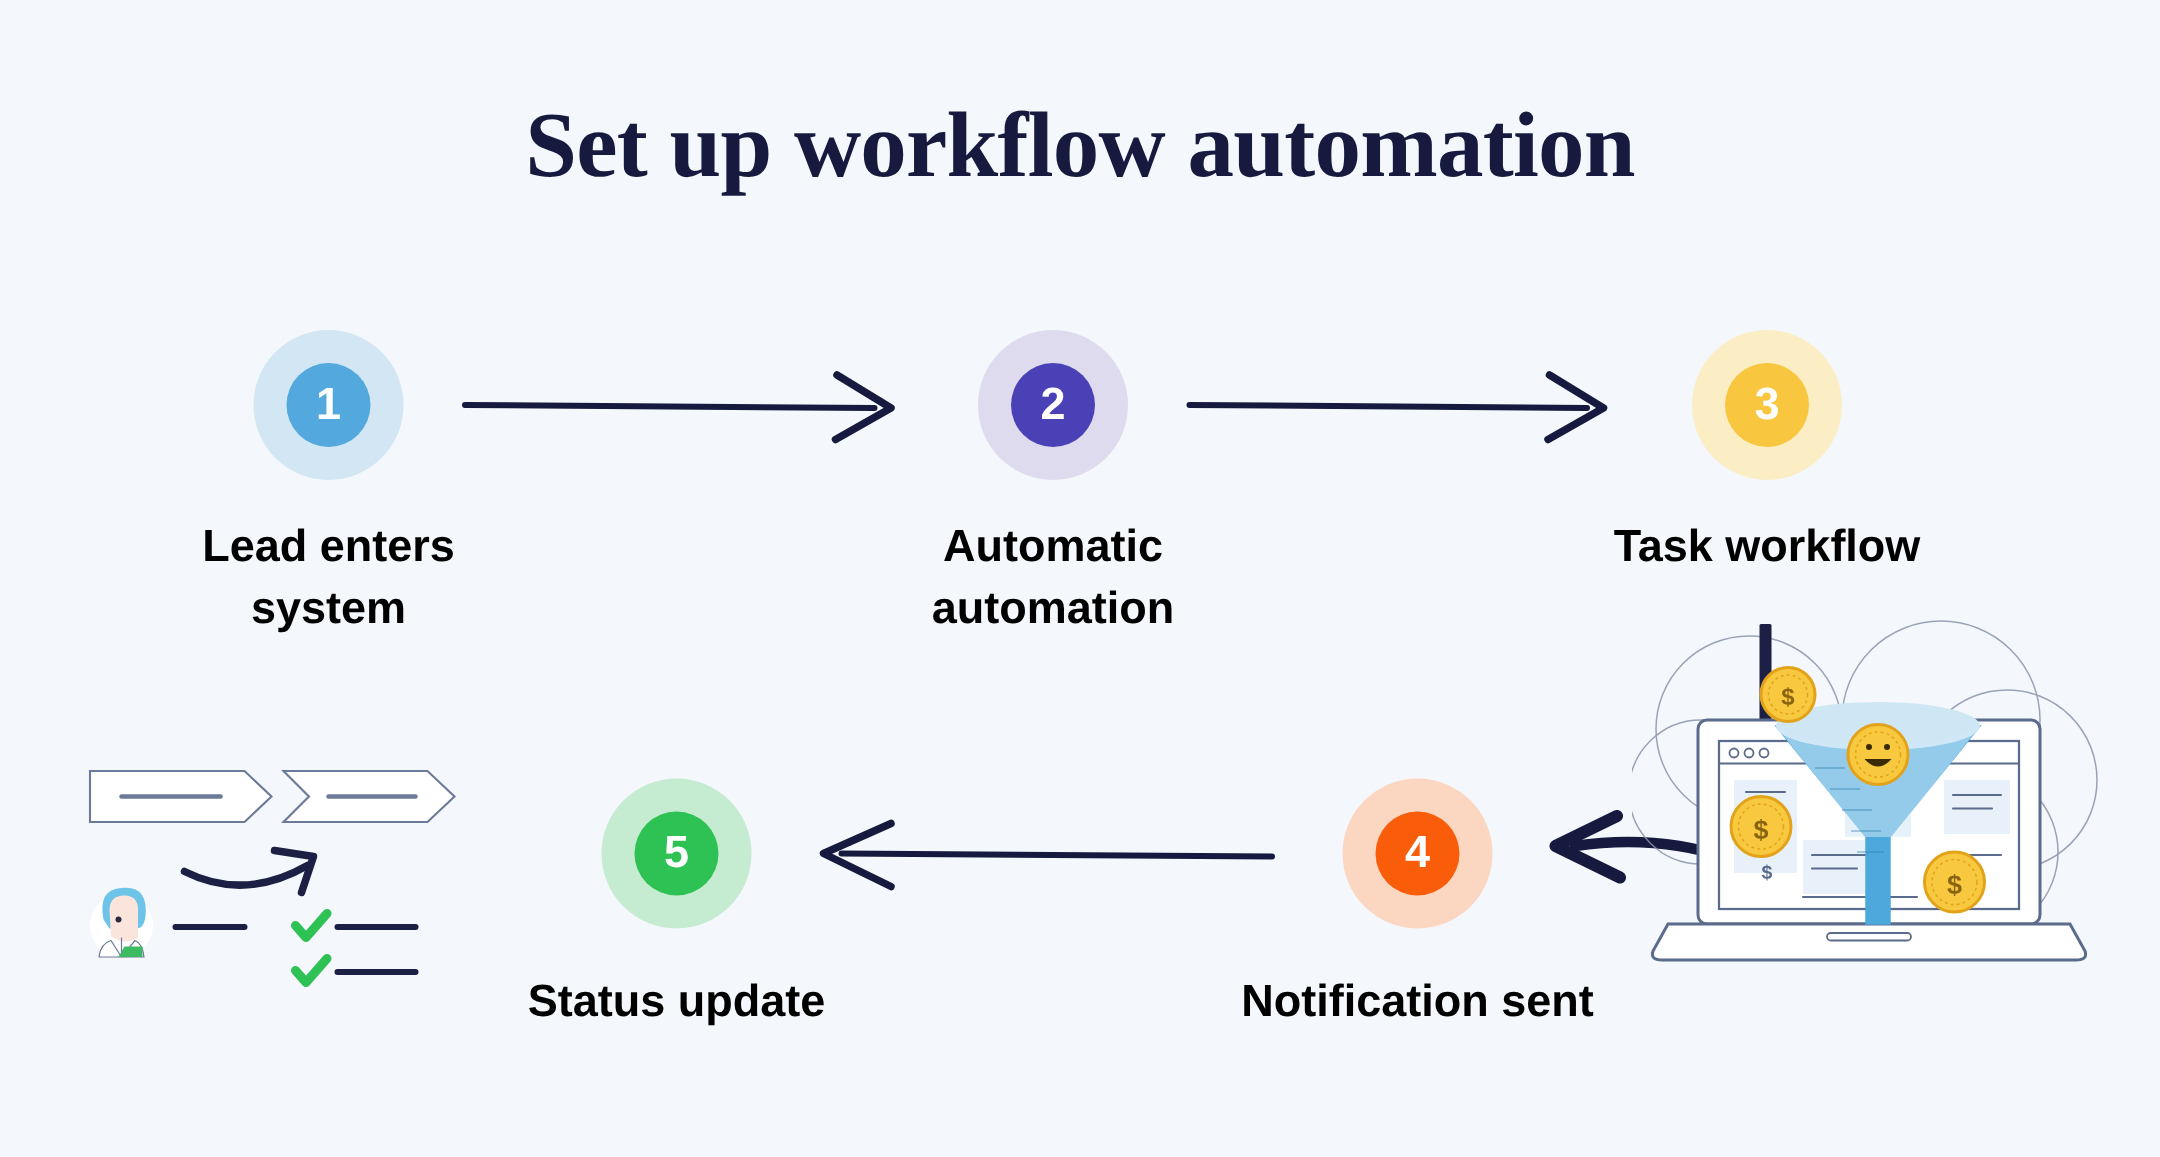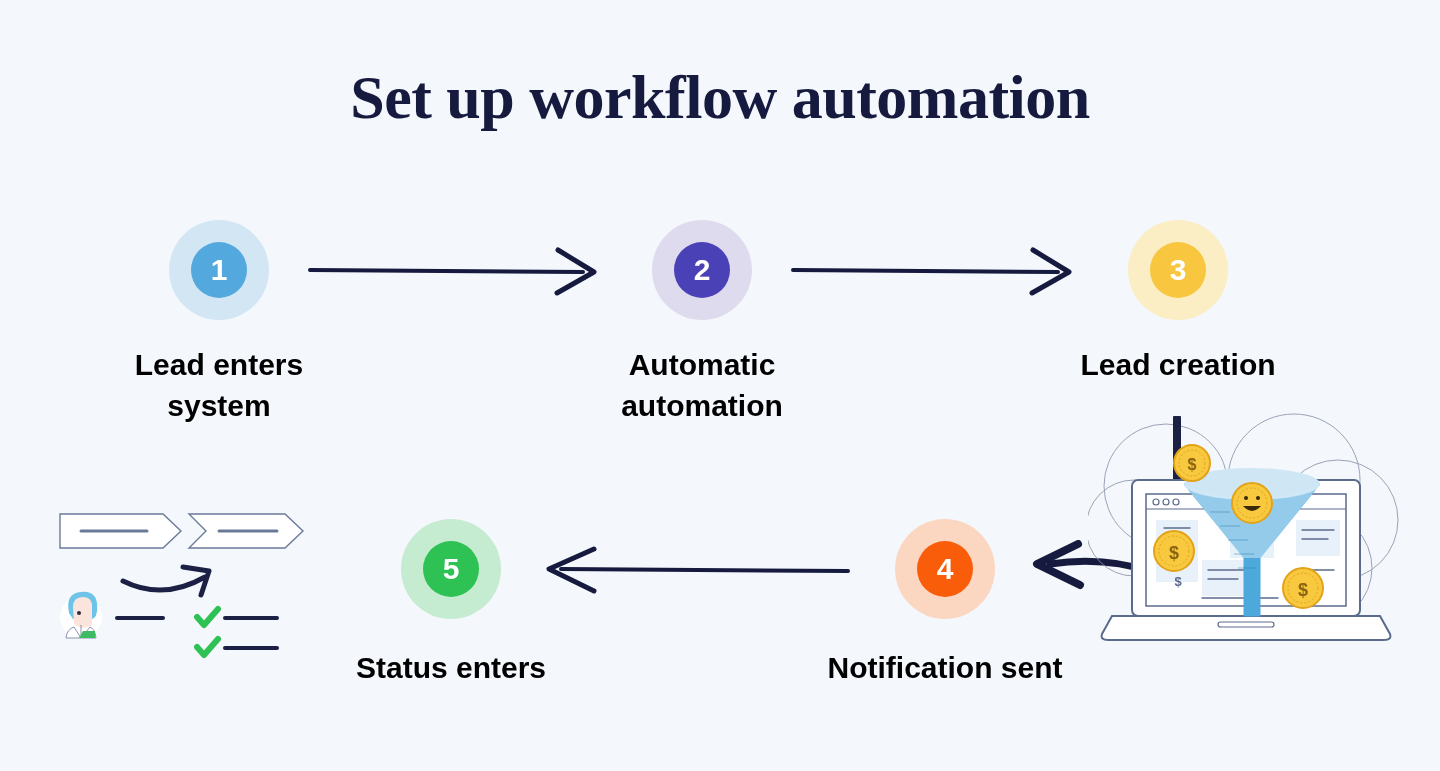--- a/index.html
+++ b/index.html
@@ -111,21 +111,21 @@
     </div>
     <div class="step-label">Automatic
 automation</div>
   </div>
 
   <div class="step" style="left:1128px; top:220px;">
     <div class="halo" style="background:#fbeec4;"></div>
     <div class="disc" style="background:#f9c63f;">
       <span>3</span>
     </div>
-    <div class="step-label">Lead creation</div>
+    <div class="step-label">Task workflow</div>
   </div>
 
   <svg class="illus" style="left:1088px; top:408px;" width="312" height="238" viewBox="0 0 312 238">
 
     <g stroke="#8a94ab" stroke-width="1" fill="none" opacity="0.85">
       <circle cx="78" cy="78" r="62"></circle>
       <circle cx="46" cy="120" r="48"></circle>
       <circle cx="206" cy="72" r="66"></circle>
       <circle cx="250" cy="112" r="60"></circle>
       <circle cx="118" cy="142" r="58"></circle>
@@ -205,21 +205,21 @@
       <span>4</span>
     </div>
     <div class="step-label" style="top:112px;">Notification sent</div>
   </div>
 
   <div class="step" style="left:401px; top:519px;">
     <div class="halo" style="background:#c5ebd0;"></div>
     <div class="disc" style="background:#2ec153;">
       <span>5</span>
     </div>
-    <div class="step-label" style="top:112px;">Status enters</div>
+    <div class="step-label" style="top:112px;">Status update</div>
   </div>
 
   <svg class="illus" style="left:55px; top:505px;" width="260" height="155" viewBox="0 0 260 155">
 
     <g>
       <path d="M5,9 L108,9 L126,26 L108,43 L5,43 Z" fill="#ffffff" stroke="#6b7a99" stroke-width="1.4"></path>
       <line x1="26" y1="26" x2="92" y2="26" stroke="#6b7a99" stroke-width="3" stroke-linecap="round"></line>
       <path d="M134,9 L230,9 L248,26 L230,43 L134,43 L151,26 Z" fill="#ffffff" stroke="#6b7a99" stroke-width="1.4"></path>
       <line x1="164" y1="26" x2="222" y2="26" stroke="#6b7a99" stroke-width="3" stroke-linecap="round"></line>
     </g>

